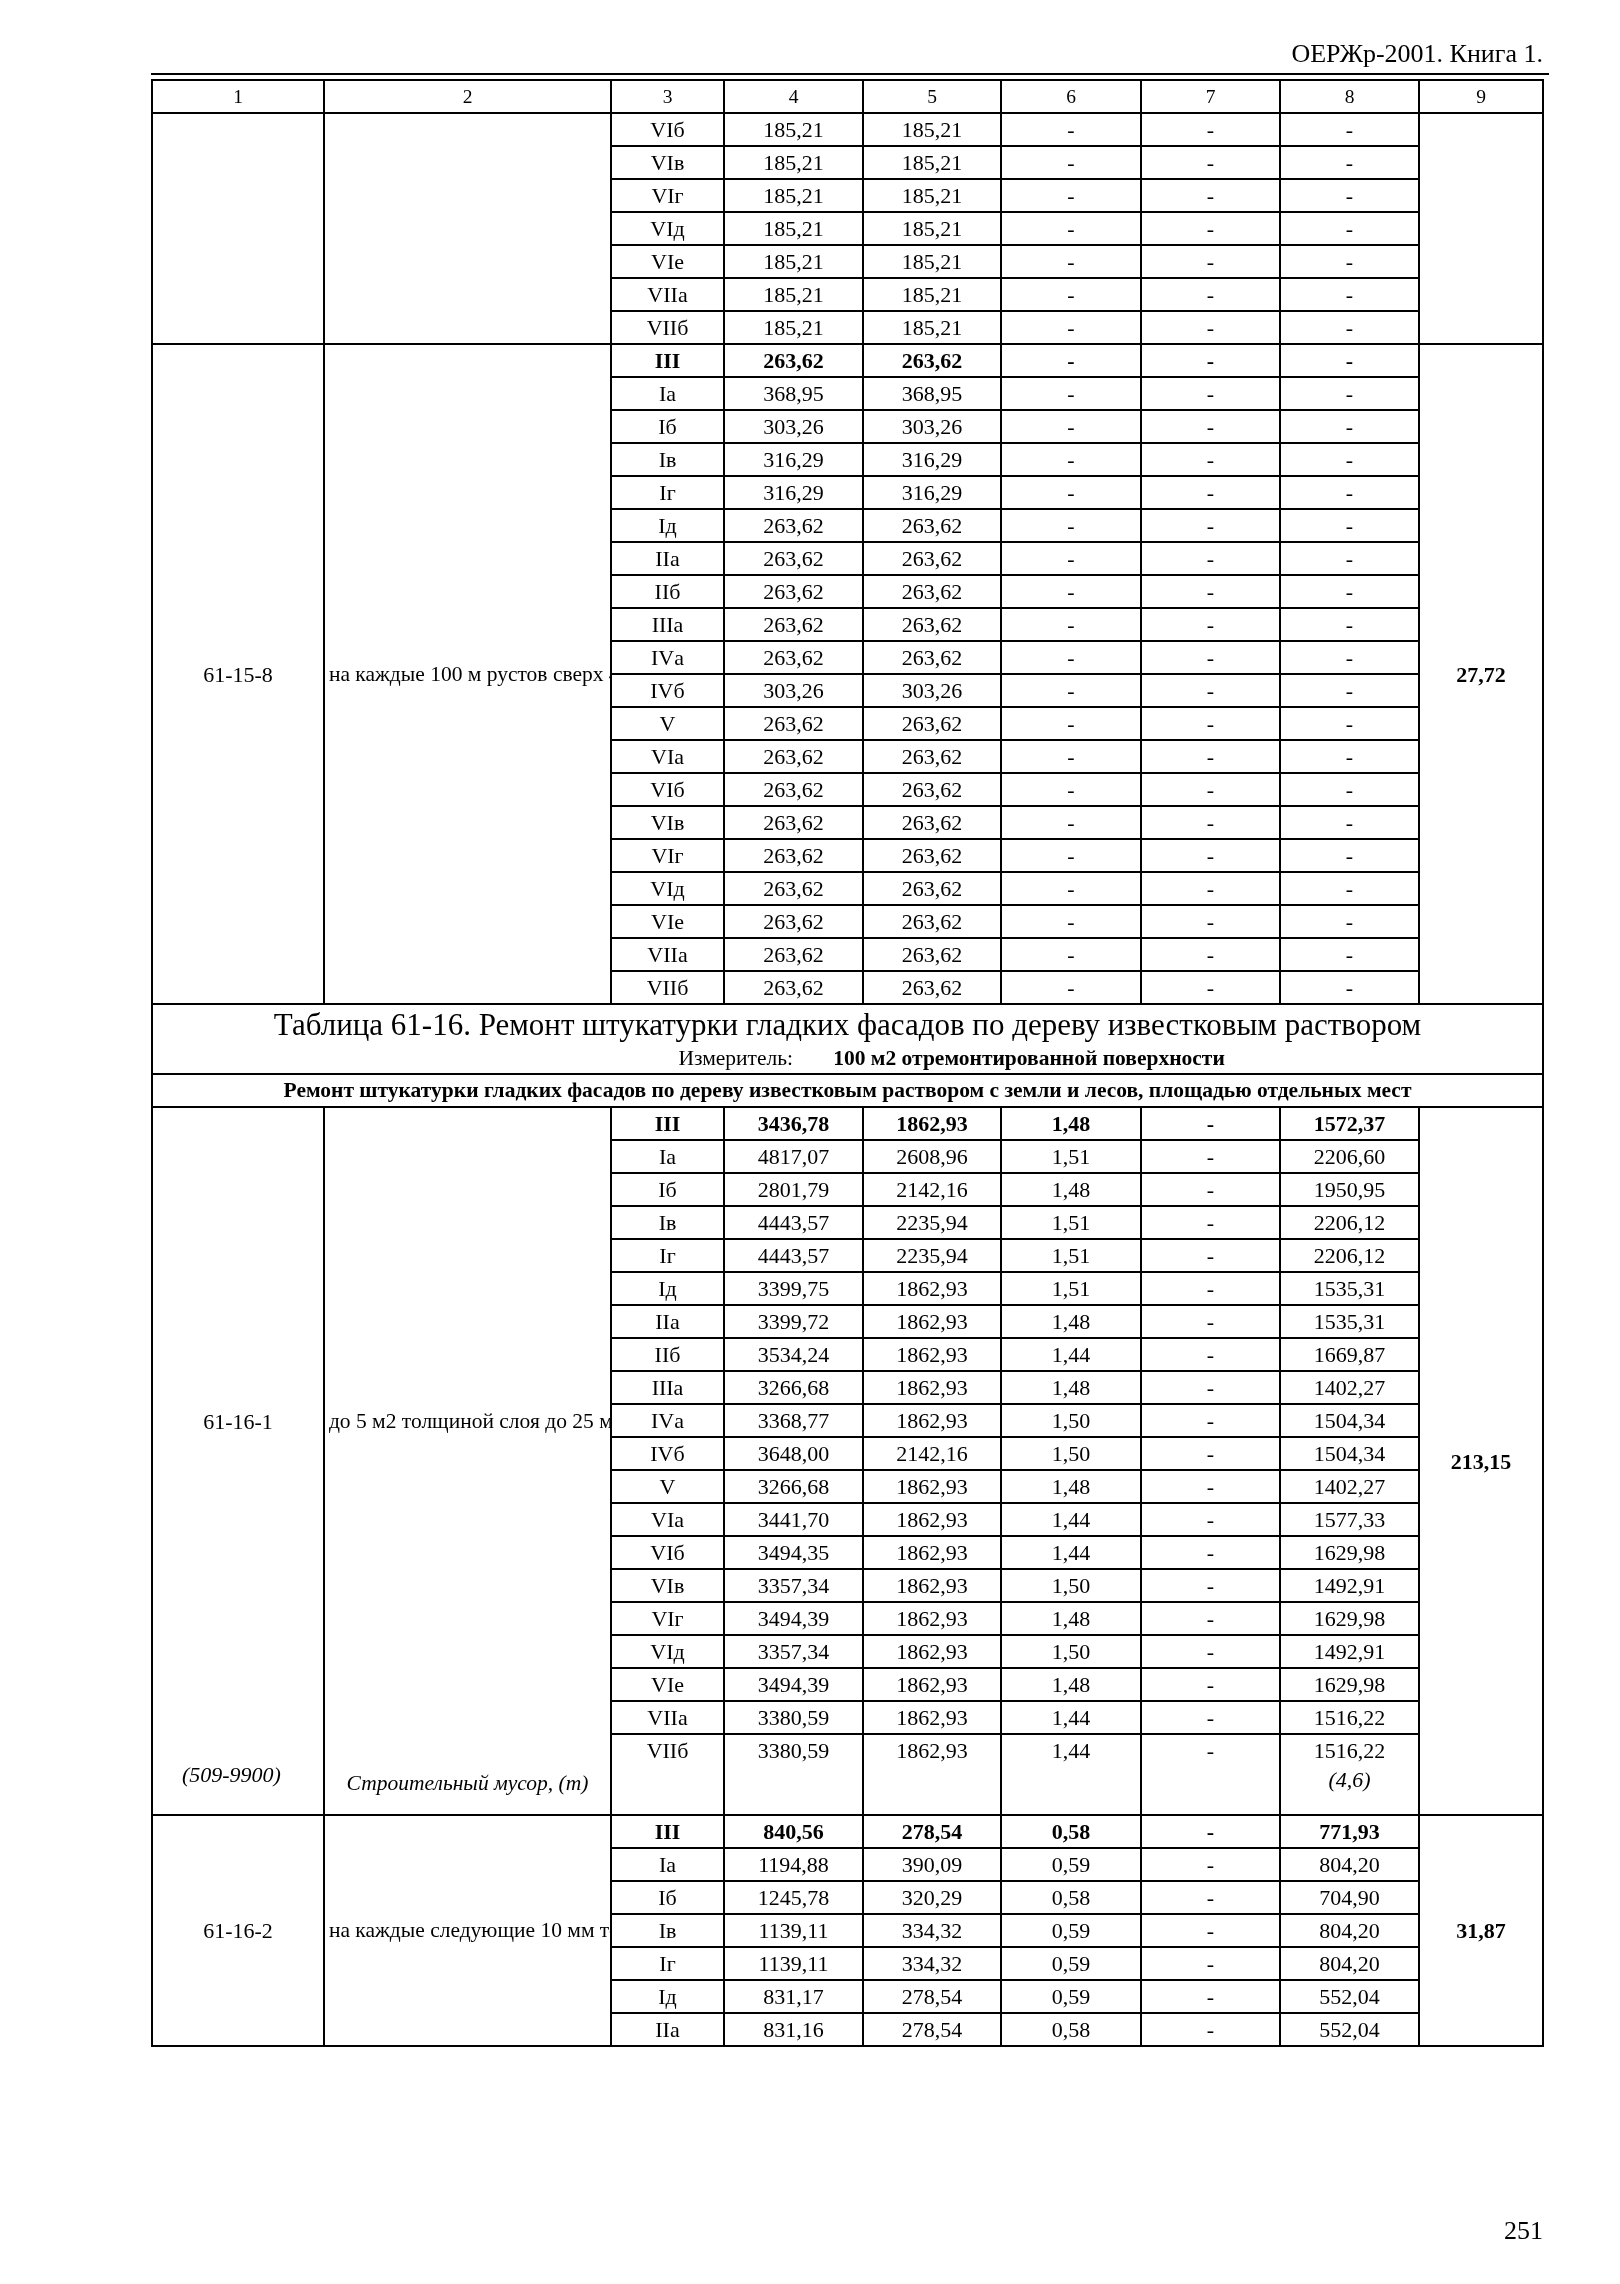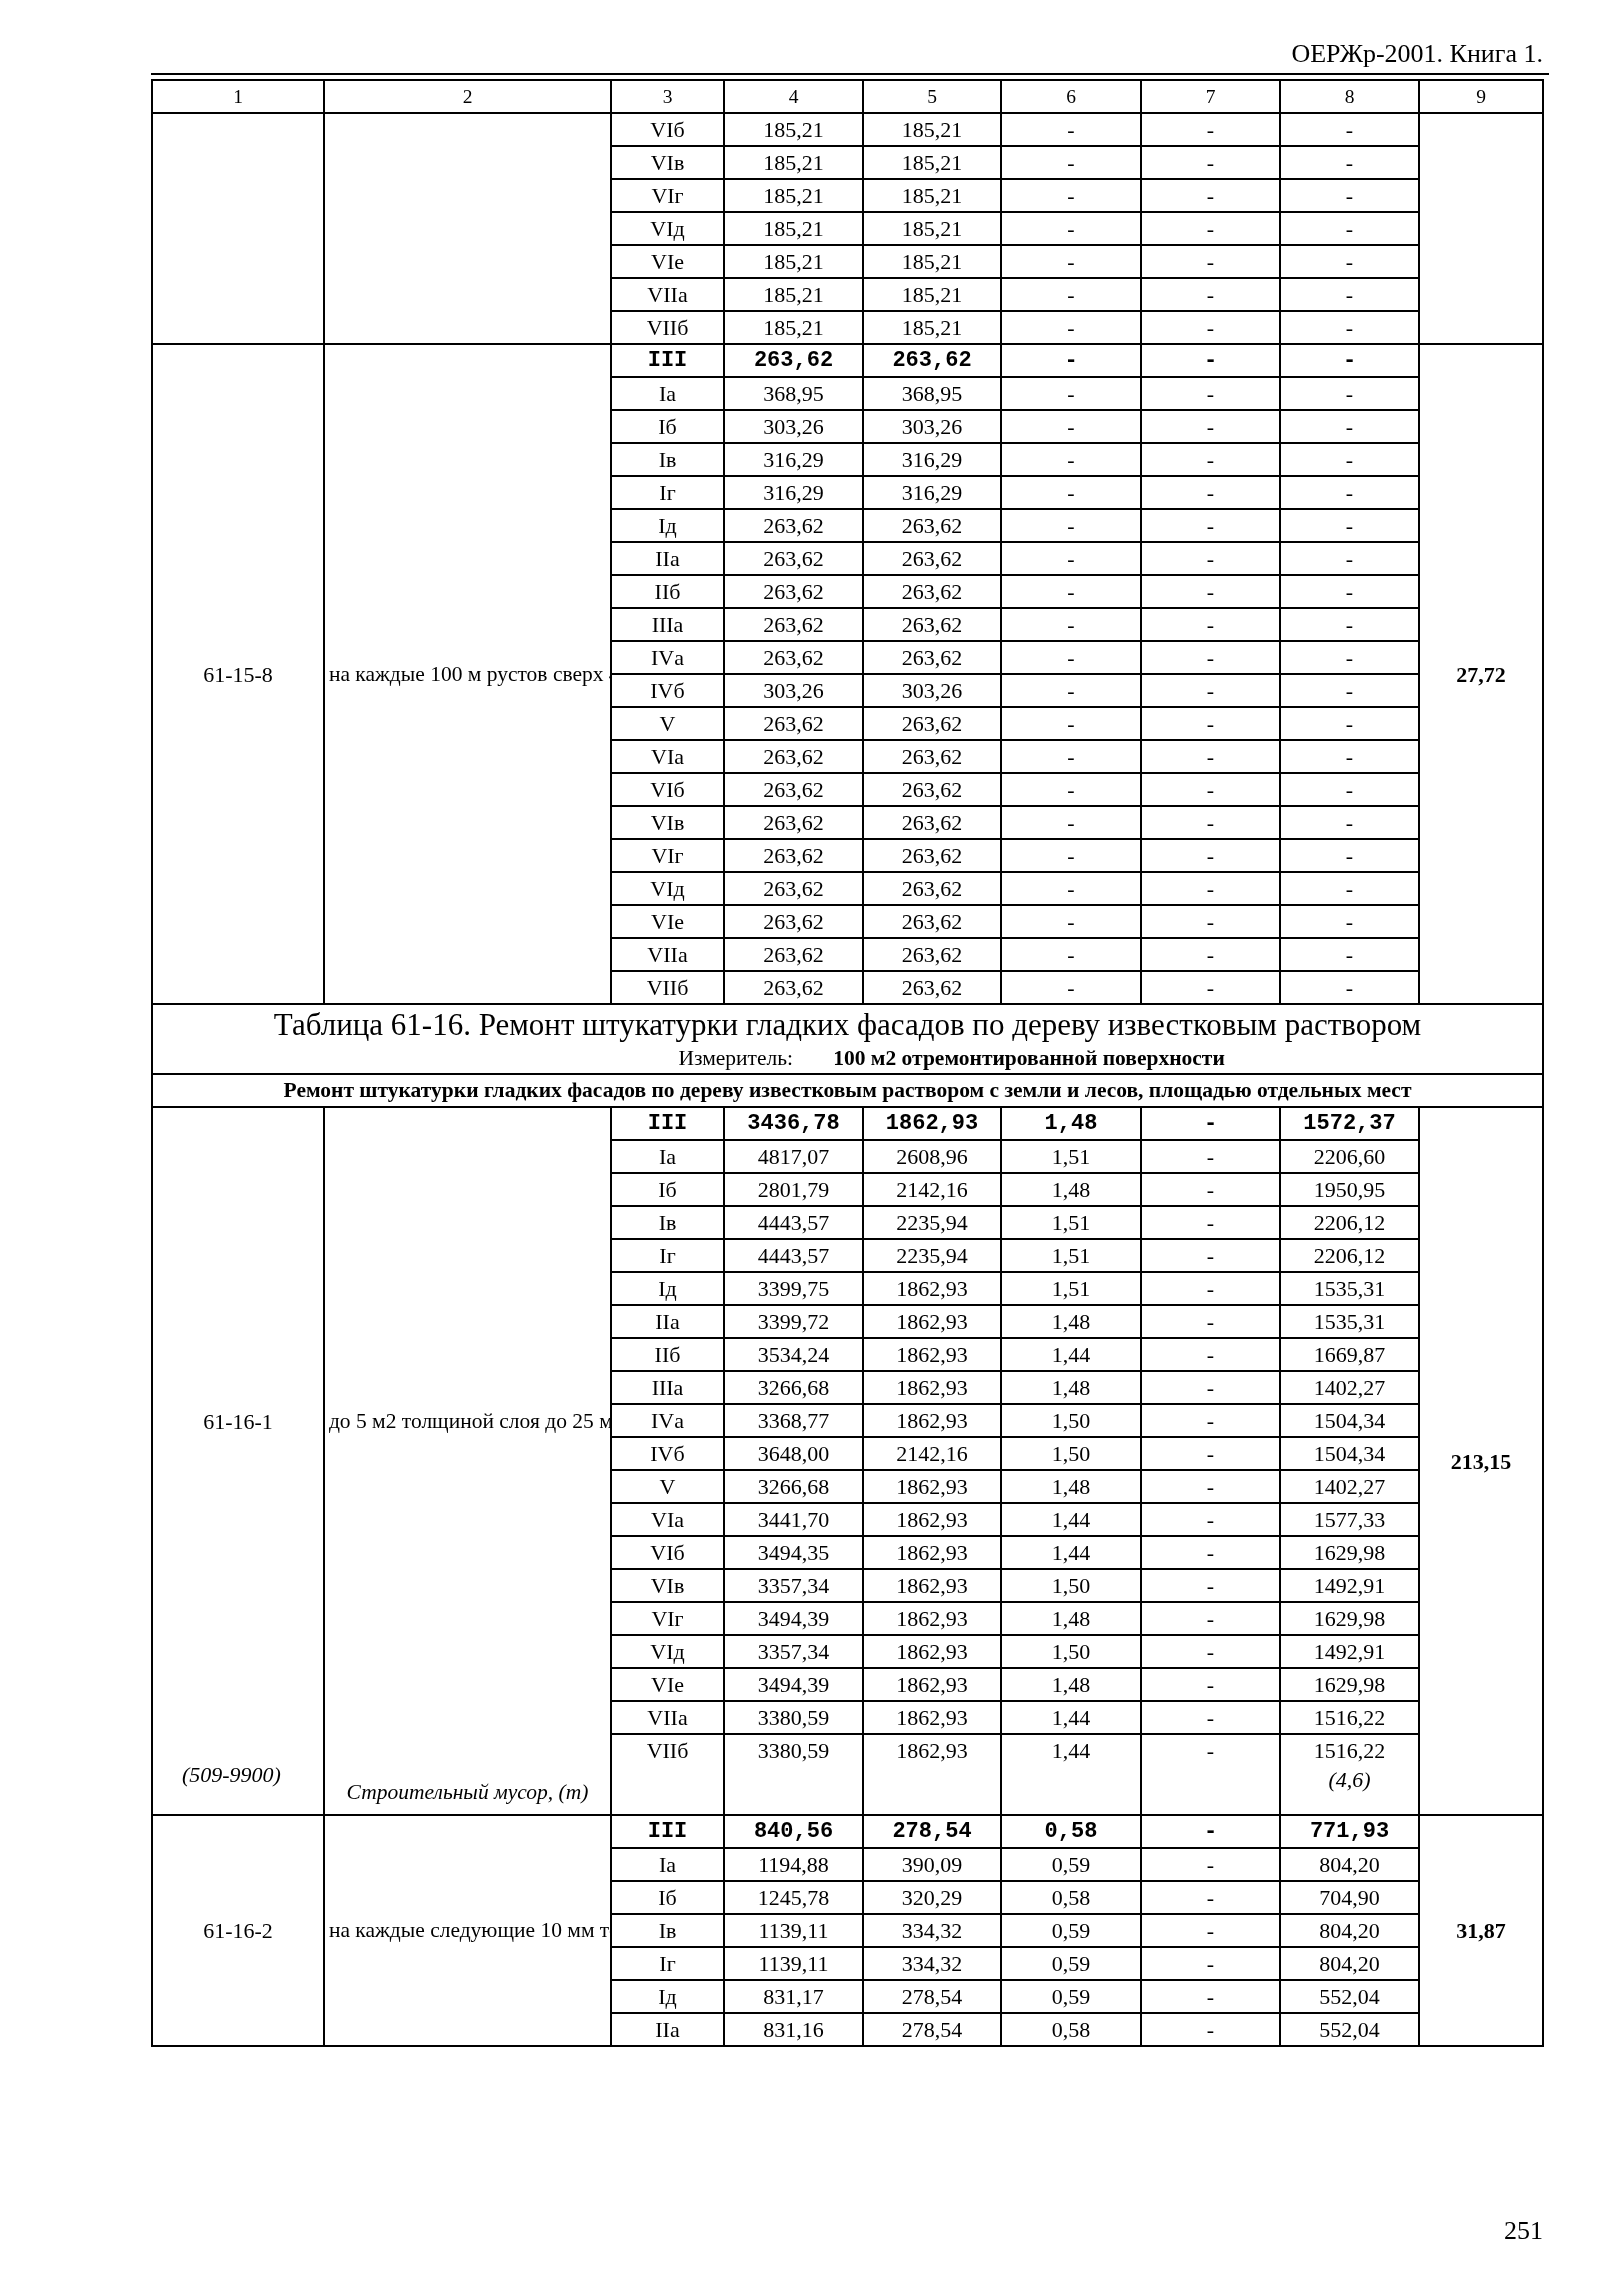--- a/index.html
+++ b/index.html
@@ -26,21 +26,21 @@
     text-align: center; vertical-align: middle; line-height: 29px;
     white-space: nowrap; overflow: hidden;
   }
   td.head-num { height: 29px; font-size: 19.5px; }
   td.code { vertical-align: top; padding-top: 2.6px; }
   td.desc {
     text-align: left; vertical-align: top; white-space: normal;
     line-height: 29px; padding: 2.6px 3.9px 0 5.2px; font-size: 21.5px;
   }
   td.c9 { vertical-align: top; font-weight: bold; padding-top: 2.6px; }
-  .bold { font-weight: bold; font-family: Liberation Mono, monospace; }
+  .bold { font-weight: bold; }
   .italic { font-style: italic; }
   td.title-cell {
     text-align: left; padding: 3.9px 5.2px 0 3.9px; white-space: normal;
     border-bottom: none;
   }
   .table-title { font-size: 31px; font-weight: normal; line-height: 39px; display: block; }
   .meter-line { font-size: 21.5px; line-height: 29px; display: block; padding-left: 168px; }
   .meter-label { display: inline-block; width: 195px; }
   .meter-value { font-weight: bold; }
   td.subhead-cell {
@@ -464,21 +464,21 @@
       <tr>
         <td>VIIа</td>
         <td>3380,59</td>
         <td>1862,93</td>
         <td>1,44</td>
         <td>-</td>
         <td>1516,22</td>
       </tr>
       <tr>
         <td class="waste-cell italic" style="border-top:none;text-align:center;padding-right:17px">(509-9900)</td>
-        <td class="waste-cell italic desc" style="border-top:none;vertical-align:bottom;padding-bottom:7px;padding-top:0">Строительный мусор, (т)</td>
+        <td class="waste-cell italic desc" style="border-top:none;vertical-align:bottom;padding-bottom:16px;padding-top:0">Строительный мусор, (т)</td>
         <td style="vertical-align:top;height:78px;padding-top:1.3px">VIIб</td>
         <td style="vertical-align:top;height:78px;padding-top:1.3px">3380,59</td>
         <td style="vertical-align:top;height:78px;padding-top:1.3px">1862,93</td>
         <td style="vertical-align:top;height:78px;padding-top:1.3px">1,44</td>
         <td style="vertical-align:top;height:78px;padding-top:1.3px">-</td>
         <td style="vertical-align:top;padding-top:1.3px">
           <span style="display: block;">1516,22</span>
           <span class="waste-sub">(4,6)</span>
         </td>
       </tr>

